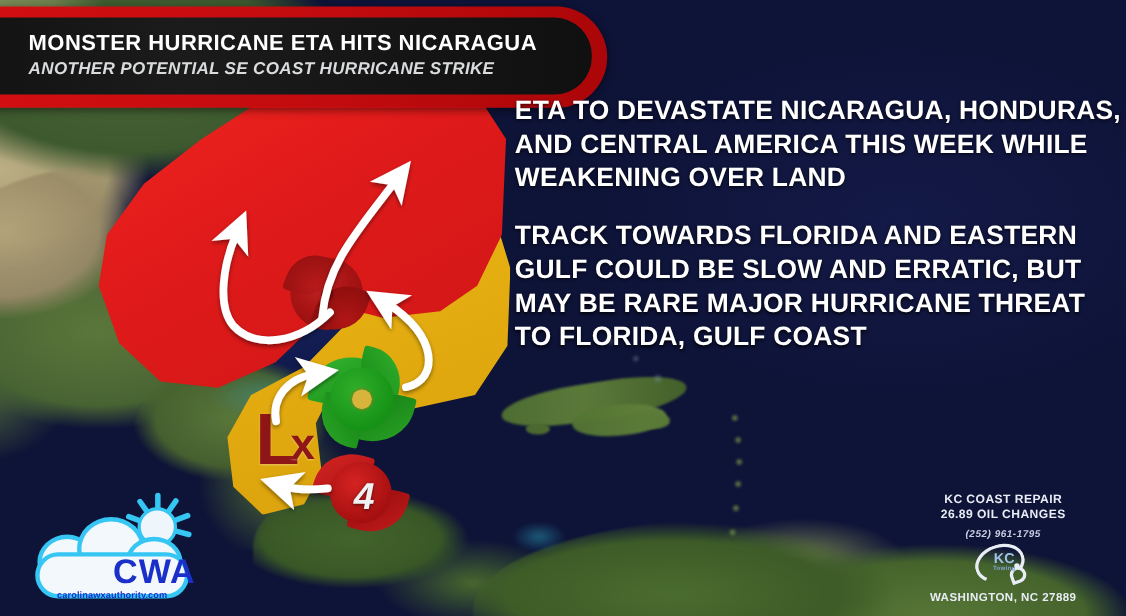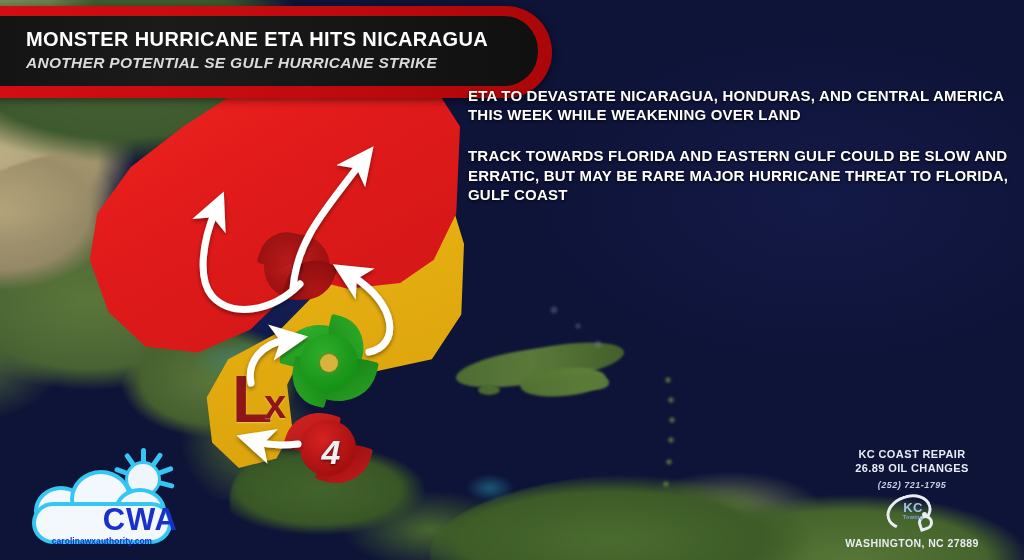--- a/index.html
+++ b/index.html
@@ -224,21 +224,21 @@
     white-space:nowrap;
   }
   #subhead{
     color:#d9dbdd;font-size:15.5px;font-weight:700;font-style:italic;
     letter-spacing:.3px;margin-top:3px;white-space:nowrap;
   }
 
   
   #bullets{
     position:absolute;left:468px;top:86px;width:556px;
-    color:#ffffff;font-size:15px;font-weight:700;line-height:1.28;
+    color:#ffffff;font-size:24px;font-weight:700;line-height:1.28;
     letter-spacing:.2px;text-shadow:0 1px 3px rgba(0,0,0,.85);
   }
   #bullets p{margin:0 0 22px 0;}
   #bullets p:last-child{margin-bottom:0;}
 
   
   #cwa{position:absolute;left:26px;top:446px;width:166px;height:104px;}
   #cwa .sun{position:absolute;left:86px;top:2px;width:62px;height:62px;}
   #cwa .ray{position:absolute;left:29px;top:0;width:5px;height:16px;
     background:#35c6f4;border-radius:3px;transform-origin:3px 31px;}
@@ -353,21 +353,21 @@
       <path d="M293,288 C297,240 325,210 360,164"></path>
 
       <path d="M300,284 C272,312 232,318 212,296 C197,278 203,240 215,212"></path>
     </g>
   </svg>
 
   <div id="banner-wrap">
     <div id="banner-red"></div>
     <div id="banner-black">
       <div id="headline">MONSTER HURRICANE ETA HITS NICARAGUA</div>
-      <div id="subhead">ANOTHER POTENTIAL SE GULF HURRICANE STRIKE</div>
+      <div id="subhead">ANOTHER POTENTIAL SE COAST HURRICANE STRIKE</div>
     </div>
   </div>
 
   <div id="bullets">
     <p>ETA TO DEVASTATE NICARAGUA, HONDURAS, AND CENTRAL AMERICA THIS WEEK WHILE WEAKENING OVER LAND</p>
     <p>TRACK TOWARDS FLORIDA AND EASTERN GULF COULD BE SLOW AND ERRATIC, BUT MAY BE RARE MAJOR HURRICANE THREAT TO FLORIDA, GULF COAST</p>
   </div>
 
   <div id="cwa">
     <div class="sun">
@@ -385,21 +385,21 @@
     <div class="base"></div>
     <div class="txt">
       <div class="cwa-main">CWA</div>
       <div class="cwa-url">carolinawxauthority.com</div>
     </div>
   </div>
 
   <div id="sponsor">
     <div class="sp-l1">KC COAST REPAIR</div>
     <div class="sp-l2">26.89 OIL CHANGES</div>
-    <div class="sp-phone">(252) 721-1795</div>
+    <div class="sp-phone">(252) 961-1795</div>
     <div class="sp-logo">
       <div class="hook"></div>
       <div class="hook2"></div>
       <div class="hookdot"></div>
       <div class="kc">KC</div>
       <div class="kcsub">Towing</div>
     </div>
     <div class="sp-a2">WASHINGTON, NC 27889</div>
   </div>
 

